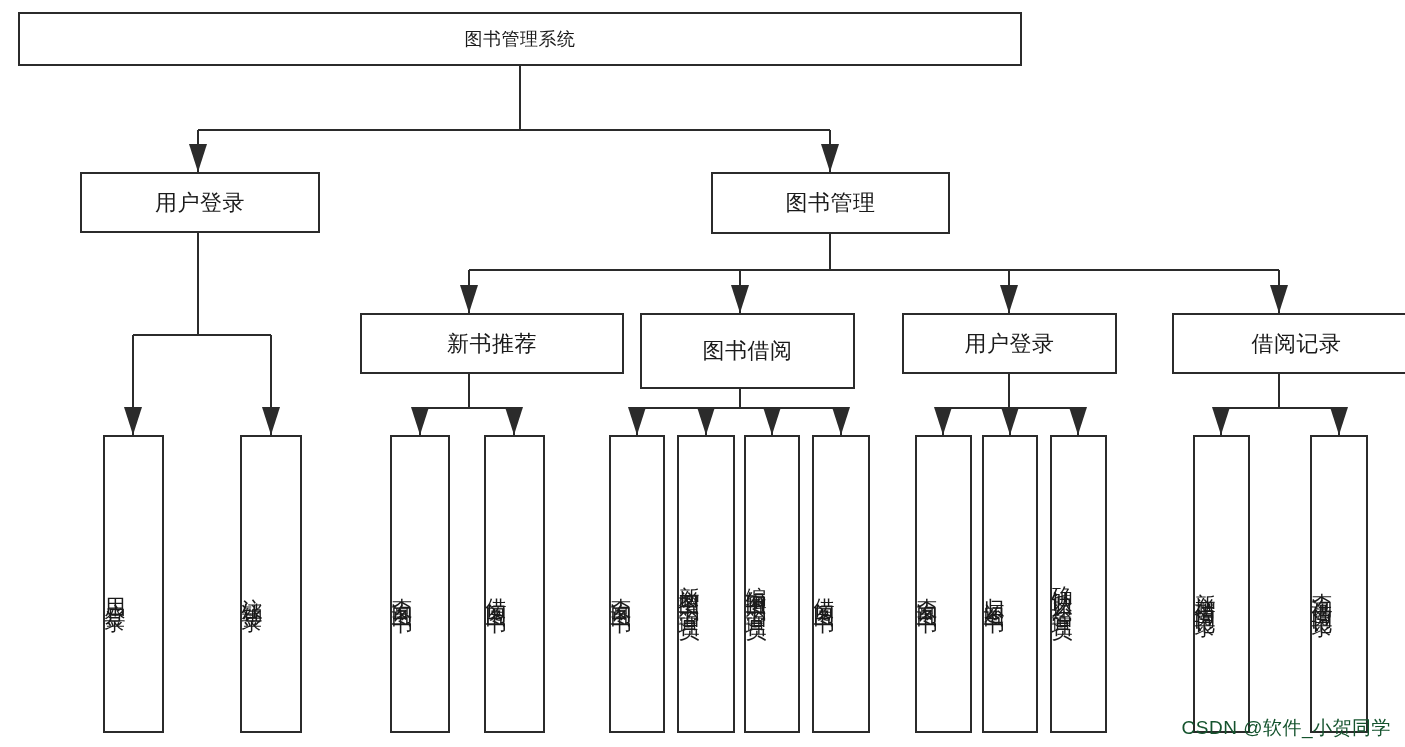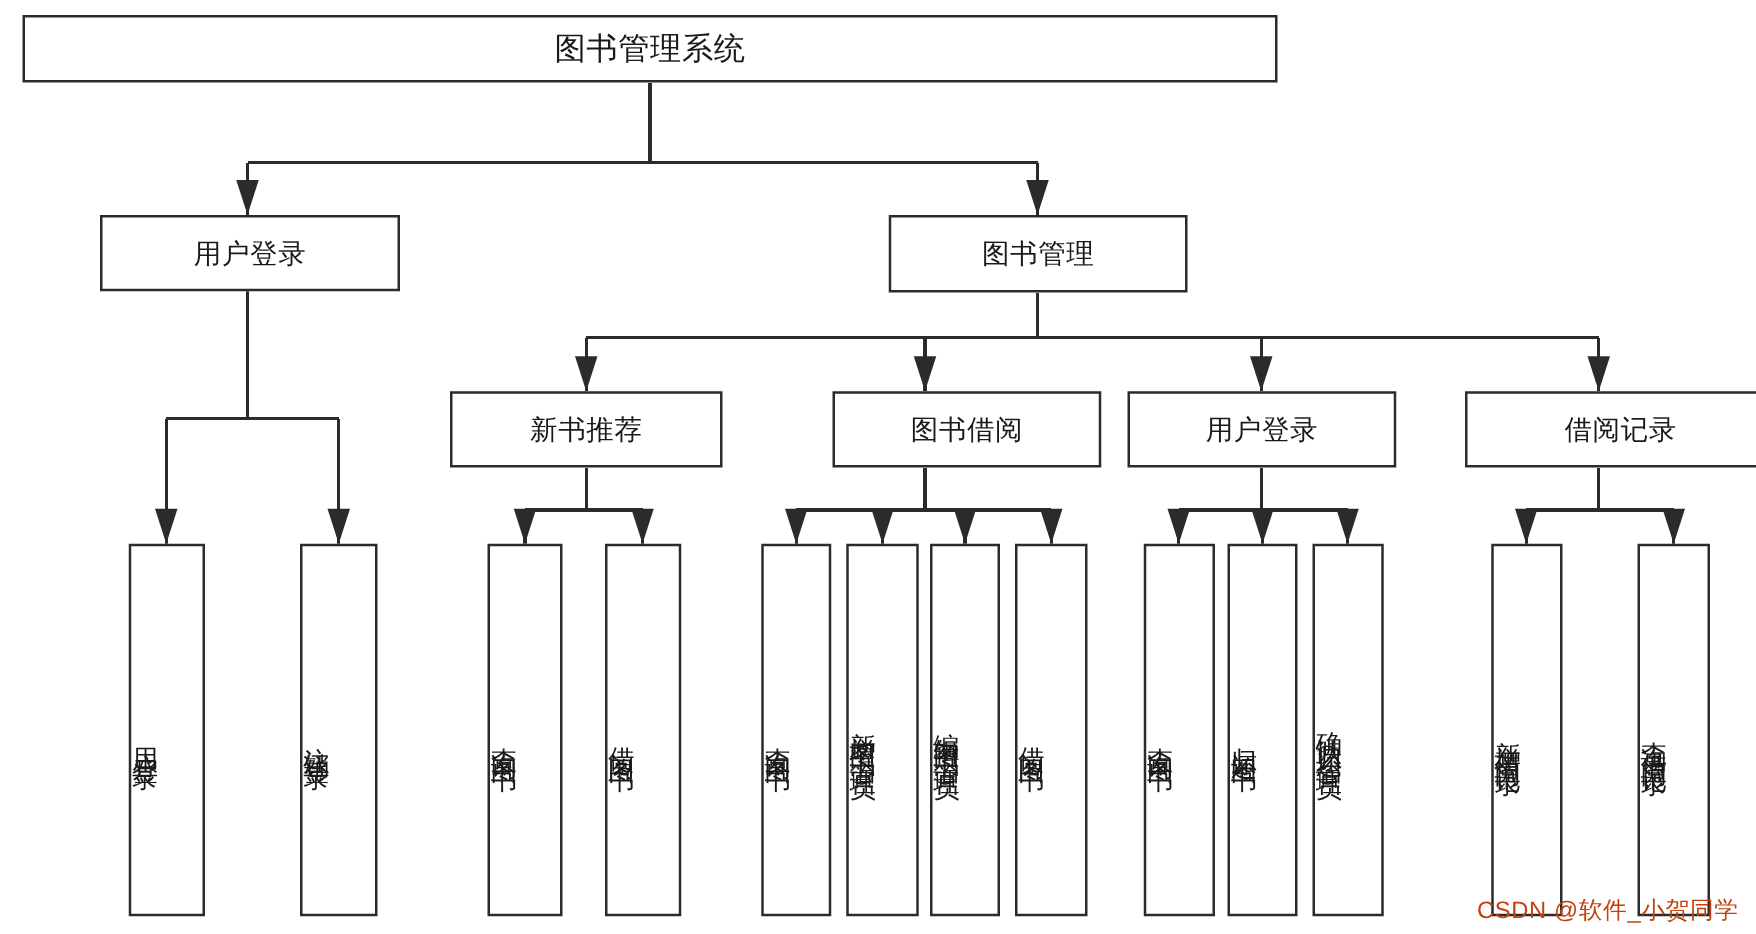--- a/index.html
+++ b/index.html
@@ -30,21 +30,21 @@
     position: absolute;
     box-sizing: border-box;
     background: #ffffff;
     border: 2px solid #2b2b2b;
     display: flex;
     align-items: center;
     justify-content: center;
     color: #1a1a1a;
   }
   .node.root-node {
-    font-size: 25px;
+    font-size: 18px;
   }
   .node.branch-node {
     font-size: 22px;
   }
   .node.leaf-node {
     font-size: 21px;
     align-items: center;
     justify-content: flex-start;
     padding-top: 14px;
   }
@@ -58,21 +58,21 @@
     text-orientation: upright;
     letter-spacing: 5px;
     line-height: 1.0;
     white-space: nowrap;
   }
   #watermark {
     position: absolute;
     right: 14px;
     bottom: 6px;
     font-size: 19px;
-    color: #c2410c;
+    color: #14532d;
     letter-spacing: 0.5px;
     white-space: nowrap;
     user-select: none;
   }
 </style>
 </head>
 <body>
 
 <div id="diagram-root">
 
@@ -135,24 +135,24 @@
     <span class="node-label">图书管理系统</span>
   </div>
 
   <div class="node branch-node" style="left: 80px; top: 172px; width: 240px; height: 61px;">
     <span class="node-label">用户登录</span>
   </div>
   <div class="node branch-node" style="left: 711px; top: 172px; width: 239px; height: 62px;">
     <span class="node-label">图书管理</span>
   </div>
 
-  <div class="node branch-node" style="left: 360px; top: 313px; width: 218px; height: 61px;">
+  <div class="node branch-node" style="left: 360px; top: 313px; width: 264px; height: 61px;">
     <span class="node-label">新书推荐</span>
   </div>
-  <div class="node branch-node" style="left: 666px; top: 313px; width: 215px; height: 61px;">
+  <div class="node branch-node" style="left: 640px; top: 313px; width: 215px; height: 76px;">
     <span class="node-label">图书借阅</span>
   </div>
   <div class="node branch-node" style="left: 902px; top: 313px; width: 215px; height: 61px;">
     <span class="node-label">用户登录</span>
   </div>
   <div class="node branch-node" style="left: 1172px; top: 313px; width: 249px; height: 61px;">
     <span class="node-label">借阅记录</span>
   </div>
 
   <div class="node leaf-node" style="left: 103px; top: 435px; width: 61px; height: 298px;">

